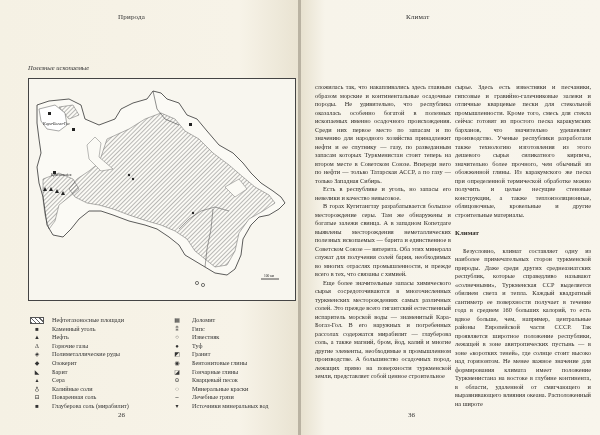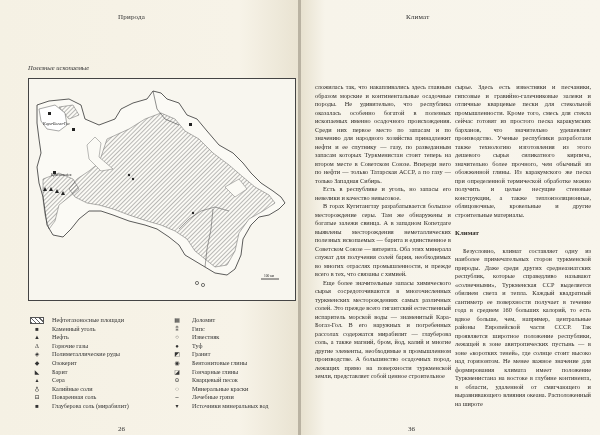--- a/index.html
+++ b/index.html
@@ -34,21 +34,21 @@
     position:absolute; top:316px; font-size:6.2px; line-height:8.6px; color:#333;
   }
   .legend.col1 { left:30px; }
   .legend.col2 { left:170px; }
   .legend-row { display:flex; align-items:center; white-space:nowrap; }
   .legend .sym { display:inline-block; width:14px; text-align:center; font-size:6px; margin-right:8px; }
   .legend .sym.hatch {
     width:14px; height:7px; border:1px solid #555; box-sizing:border-box;
     background:repeating-linear-gradient(45deg,#666 0 1px,#fff 1px 3px);
   }
-  .page-number { position:absolute; top:425px; font-size:7px; color:#333;text-align:right; }
+  .page-number { position:absolute; top:411px; font-size:7px; color:#333;text-align:right; }
   .left .page-number { left:118px; }
   .right .page-number { left:107px; }
 
   .col {
     position:absolute; top:83px; width:136px;
     font-size:6.3px; line-height:8.5px; text-align:justify; color:#2e2a26;
   }
   .col.c1 { left:14px; }
   .col.c2 { left:154px; }
   .col p { margin:0; text-indent:8px; }

